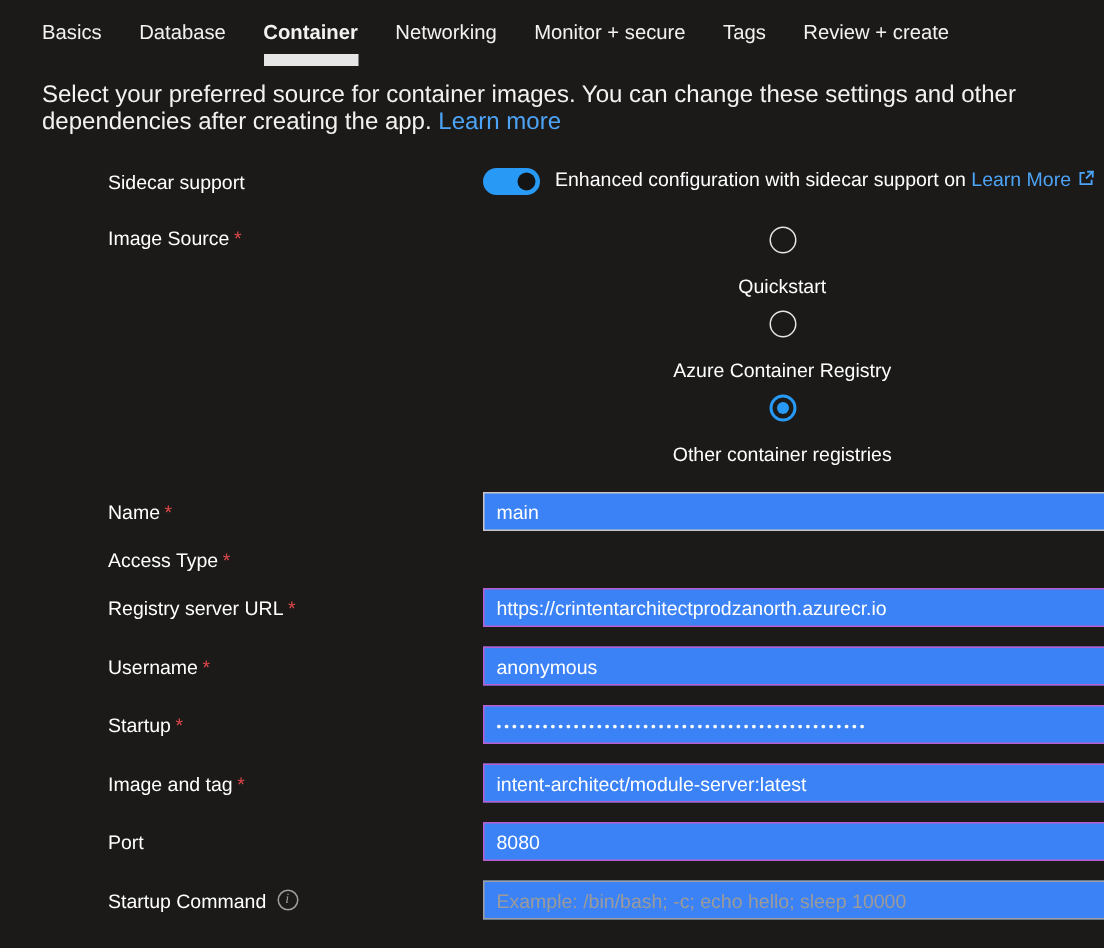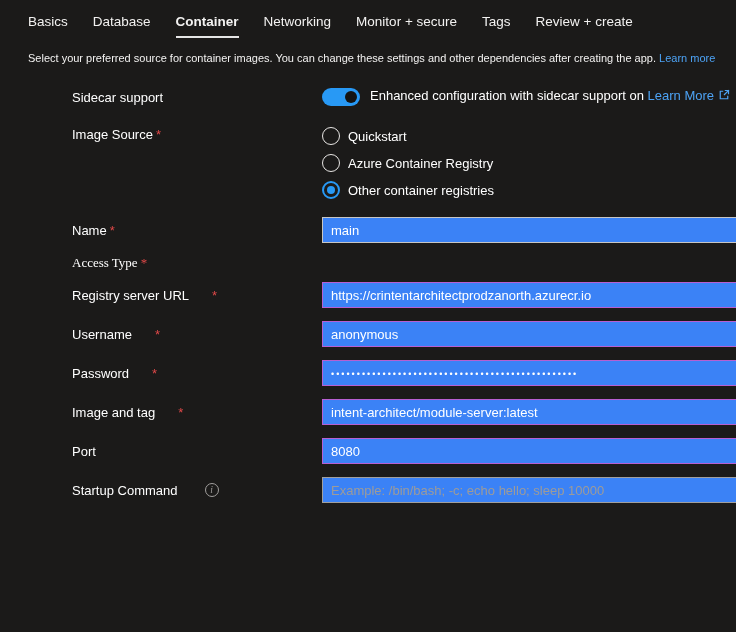--- a/index.html
+++ b/index.html
@@ -3,45 +3,45 @@
 <meta charset="utf-8">
 <style>
   * { margin:0; padding:0; box-sizing:border-box; }
   html,body { width:736px; height:632px; background:#1b1a19; overflow:hidden;
     font-family:"Liberation Sans", sans-serif; color:#ffffff; }
   .page { padding:14px 15px 0 28px; }
 
   
   .tabs { display:flex; gap:25px; align-items:flex-start; }
   .tab { font-size:13.5px; color:#f3f2f1; padding-bottom:7px; cursor:pointer; white-space:nowrap; }
-  .tab.active { font-weight:bold; border-bottom:2px solid #e5e5e5; }
-
-  
-  .desc { margin-top:11px; max-width:695px; font-size:11px; line-height:18px; color:#f3f2f1; }
+  .tab.active { font-weight:bold; border-bottom:8px solid #e5e5e5; }
+
+  
+  .desc { margin-top:11px; max-width:695px; font-size:16px; line-height:18px; color:#f3f2f1; }
   .link { color:#4da3f5; text-decoration:none; cursor:pointer; }
 
   
   .row { display:flex; align-items:flex-start; }
   .label-col { width:250px; flex-shrink:0; font-size:13px; color:#ffffff;margin-left:44px; }
   .req { color:#e04848; margin-left:3px; }
   .control-col { width:443px; }
 
   
   .row-sidecar { margin-top:21px; align-items:center; }
   .sidecar-line { display:flex; gap:10px; width:458px; }
   .toggle { width:38px; height:18px; border-radius:9px; background:#2899f5; position:relative; flex-shrink:0; cursor:pointer; }
   .toggle .knob { position:absolute; right:3px; top:3px; width:12px; height:12px; border-radius:50%; background:#141414; }
   .sidecar-text { font-size:13px; white-space:nowrap; }
   .ext-icon { display:inline-block; vertical-align:-1px; margin-left:4px; }
 
   
   .row-imgsrc { margin-top:21px; }
-  .row-access { margin-top:12px;font-family:Liberation Serif, serif; }
+  .row-access { margin-top:12px; }
   .radio-group { display:flex; flex-direction:column; gap:9px; }
-  .radio-item { display:flex; align-items:center; gap:8px; cursor:pointer; }
+  .radio-item { display:flex; align-items:center; gap:14px; cursor:pointer;flex-direction:column; }
   .radio { width:18px; height:18px; border-radius:50%; border:1.5px solid #e8e6e4; flex-shrink:0; background:transparent; }
   .radio.selected { border:2px solid #2899f5; position:relative; }
   .radio.selected::after { content:""; position:absolute; left:50%; top:50%; transform:translate(-50%,-50%);
     width:8px; height:8px; border-radius:50%; background:#2899f5; }
   .radio-label { font-size:13px; color:#ffffff; }
 
   
   .row-name { margin-top:18px; align-items:center; }
   .input-wrap { position:relative; width:443px; }
   .tb { width:443px; height:26px; background:#3b82f6; border:1px solid #c8c6c4; color:#ffffff;
@@ -50,21 +50,21 @@
   .tb.masked { font-size:9px; letter-spacing:2px; padding-top:2px; }
   .tb.default { border-color:#a19f9d; }
   .tb::placeholder { color:#9d9b99; font-size:13px; letter-spacing:normal; }
   .check { position:absolute; right:8px; top:50%; transform:translateY(-50%); line-height:0; }
 
   
   .section-heading { margin-top:28px; font-size:13.5px; font-weight:bold; color:#ffffff; }
 
   
   .frow { margin-top:13px; align-items:center; }
-  .frow .label-col { display:flex; align-items:center;gap:20px; }
+  .frow .label-col { display:flex; align-items:center; }
   .info-icon { display:inline-flex; align-items:center; justify-content:center; margin-left:7px;
     width:14px; height:14px; border-radius:50%; border:1px solid #a19f9d; color:#a19f9d;
     font-size:9.5px; font-style:italic; font-family:"Liberation Serif", serif; cursor:pointer; }
 </style>
 </head>
 <body>
 
 <div class="page">
 
   <div class="tabs">
@@ -156,21 +156,21 @@
     <div class="input-wrap">
       <input class="tb dirty" value="anonymous" style="">
       <span class="check"><svg width="14" height="12" viewBox="0 0 14 12" fill="none" stroke="#6ea73a" stroke-width="1.8">
             <path d="M1.5 6.5l3.5 4 7-9"></path>
           </svg></span>
     </div>
   </div>
 
   <div class="row frow">
     <div class="label-col">
-      <span>Password</span>
+      <span>Startup</span>
         <span class="req">*</span>
     </div>
     <div class="input-wrap">
       <input class="tb dirty masked" value="••••••••••••••••••••••••••••••••••••••••••••••••" style="">
       <span class="check"><svg width="14" height="12" viewBox="0 0 14 12" fill="none" stroke="#6ea73a" stroke-width="1.8">
             <path d="M1.5 6.5l3.5 4 7-9"></path>
           </svg></span>
     </div>
   </div>
 

